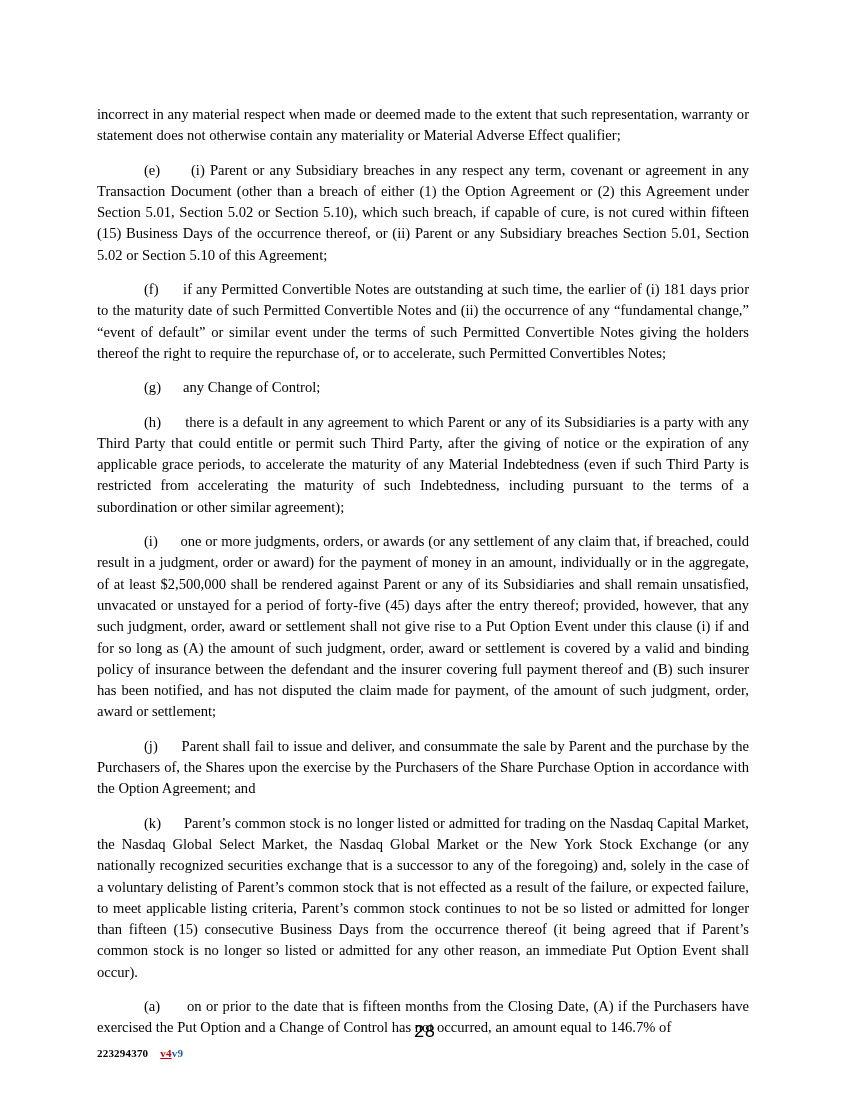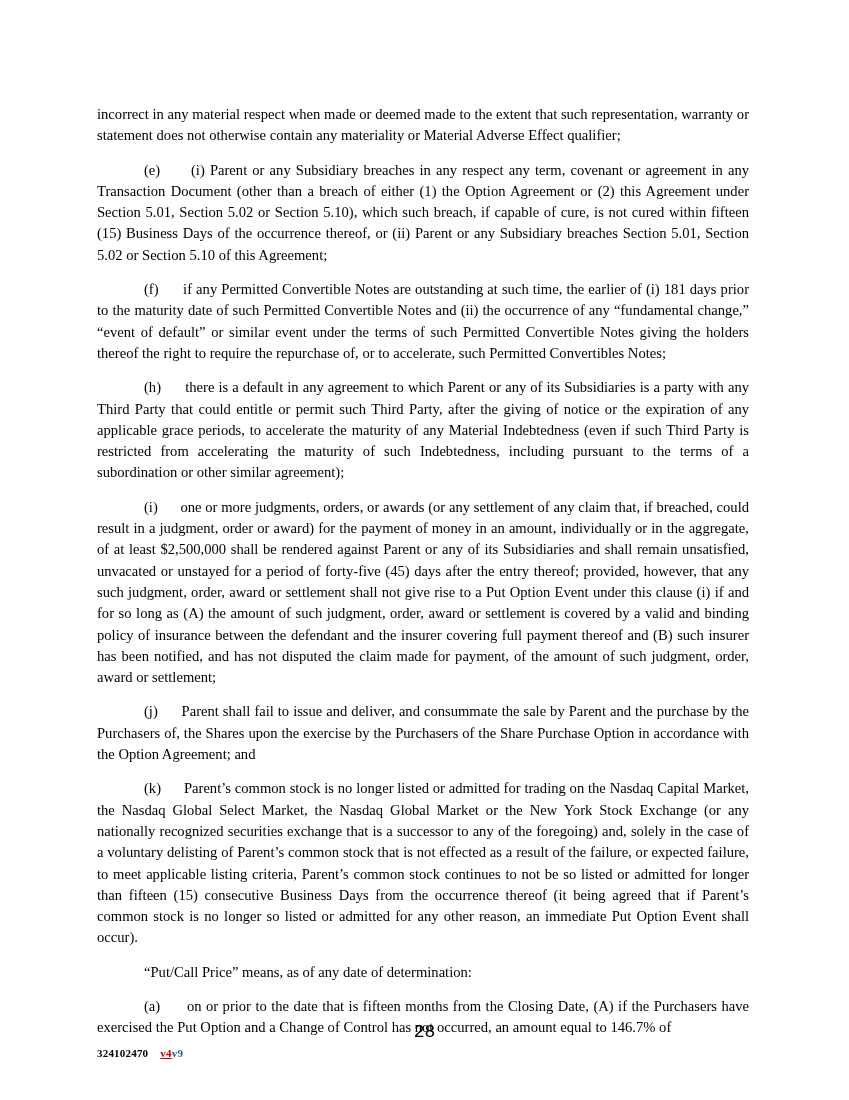--- a/index.html
+++ b/index.html
@@ -72,28 +72,28 @@
 </head>
 <body>
 
 <div class="page">
 
   <div class="content">
     <div id="paragraphs">
         <p class="para"><span>incorrect in any material respect when made or deemed made to the extent that such representation, warranty or statement does not otherwise contain any materiality or Material Adverse Effect qualifier;</span></p>
         <p class="para"><span class="indent"></span><span>(e)&nbsp;&nbsp;&nbsp;&nbsp;&nbsp;&nbsp;</span><span>(i) Parent or any Subsidiary breaches in any respect any term, covenant or agreement in any Transaction Document (other than a breach of either (1) the Option Agreement or (2) this Agreement under </span><span class="u">Section 5.01</span><span>, </span><span class="u">Section 5.02</span><span> or </span><span class="u">Section 5.10</span><span>), which such breach, if capable of cure, is not cured within fifteen (15) Business Days of the occurrence thereof, or (ii) Parent or any Subsidiary breaches </span><span class="u">Section 5.01</span><span>, </span><span class="u">Section 5.02</span><span> or </span><span class="u">Section 5.10</span><span> of this Agreement;</span></p>
         <p class="para"><span class="indent"></span><span>(f)&nbsp;&nbsp;&nbsp;&nbsp;&nbsp;&nbsp;</span><span>if any Permitted Convertible Notes are outstanding at such time, the earlier of (i) 181 days prior to the maturity date of such Permitted Convertible Notes and (ii) the occurrence of any “fundamental change,” “event of default” or similar event under the terms of such Permitted Convertible Notes giving the holders thereof the right to require the repurchase of, or to accelerate, such Permitted Convertibles Notes;</span></p>
+        <p class="para"><span class="indent"></span><span>(g)&nbsp;&nbsp;&nbsp;&nbsp;&nbsp;&nbsp;</span><span>any Change of Control;</span></p>
         <p class="para"><span class="indent"></span><span>(h)&nbsp;&nbsp;&nbsp;&nbsp;&nbsp;&nbsp;</span><span>there is a default in any agreement to which Parent or any of its Subsidiaries is a party with any Third Party that could entitle or permit such Third Party, after the giving of notice or the expiration of any applicable grace periods, to accelerate the maturity of any Material Indebtedness (even if such Third Party is restricted from accelerating the maturity of such Indebtedness, including pursuant to the terms of a subordination or other similar agreement);</span></p>
         <p class="para"><span class="indent"></span><span>(i)&nbsp;&nbsp;&nbsp;&nbsp;&nbsp;&nbsp;</span><span>one or more judgments, orders, or awards (or any settlement of any claim that, if breached, could result in a judgment, order or award) for the payment of money in an amount, individually or in the aggregate, of at least $2,500,000 shall be rendered against Parent or any of its Subsidiaries and shall remain unsatisfied, unvacated or unstayed for a period of forty-five (45) days after the entry thereof; provided, however, that any such judgment, order, award or settlement shall not give rise to a Put Option Event under this clause (i) if and for so long as (A) the amount of such judgment, order, award or settlement is covered by a valid and binding policy of insurance between the defendant and the insurer covering full payment thereof and (B) such insurer has been notified, and has not disputed the claim made for payment, of the amount of such judgment, order, award or settlement;</span></p>
         <p class="para"><span class="indent"></span><span>(j)&nbsp;&nbsp;&nbsp;&nbsp;&nbsp;&nbsp;</span><span>Parent shall fail to issue and deliver, and consummate the sale by Parent and the purchase by the Purchasers of, the Shares upon the exercise by the Purchasers of the Share Purchase Option in accordance with the Option Agreement; and</span></p>
         <p class="para"><span class="indent"></span><span>(k)&nbsp;&nbsp;&nbsp;&nbsp;&nbsp;&nbsp;</span><span>Parent’s common stock is no longer listed or admitted for trading on the Nasdaq Capital Market, the Nasdaq Global Select Market, the Nasdaq Global Market or the New York Stock Exchange (or any nationally recognized securities exchange that is a successor to any of the foregoing) and, solely in the case of a voluntary delisting of Parent’s common stock that is not effected as a result of the failure, or expected failure, to meet applicable listing criteria, Parent’s common stock continues to not be so listed or admitted for longer than fifteen (15) consecutive Business Days from the occurrence thereof (it being agreed that if Parent’s common stock is no longer so listed or admitted for any other reason, an immediate Put Option Event shall occur).</span></p>
-        <p class="para"><span class="indent"></span><span>“</span><span class="u">Put/Call Price</span><span>” means, as of any date of determination:</span></p>
         <p class="para"><span class="indent"></span><span>(a)&nbsp;&nbsp;&nbsp;&nbsp;&nbsp;&nbsp;</span><span>on or prior to the date that is fifteen months from the Closing Date, (A) if the Purchasers have exercised the Put Option and a Change of Control has not occurred, an amount equal to 146.7% of</span></p>
       </div>
   </div>
 
   <div class="page-number">28</div>
 
   <div class="footer-id">
-    <span>324102470</span><span class="rev">v4</span><span class="rev2">v9</span>
+    <span>223294370</span><span class="rev">v4</span><span class="rev2">v9</span>
   </div>
 
 </div>
 
 </body></html>

